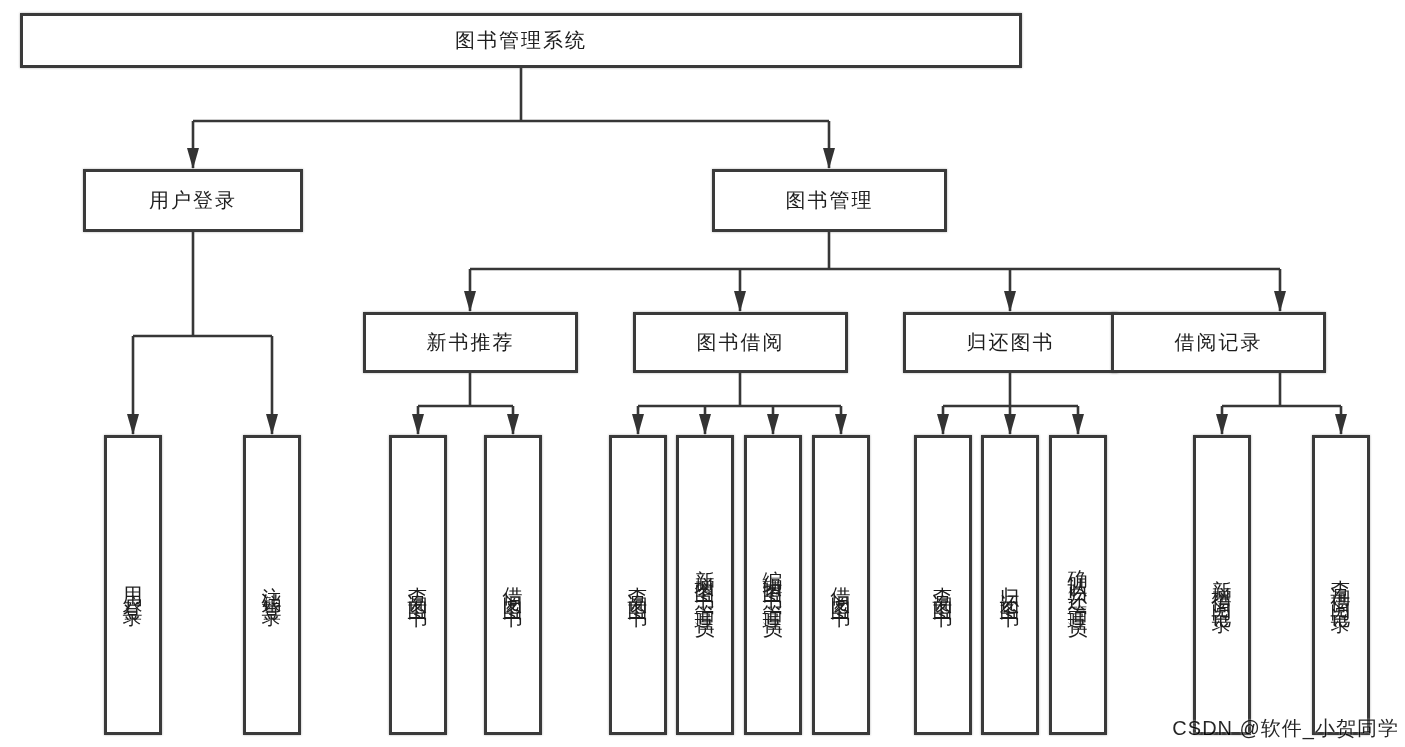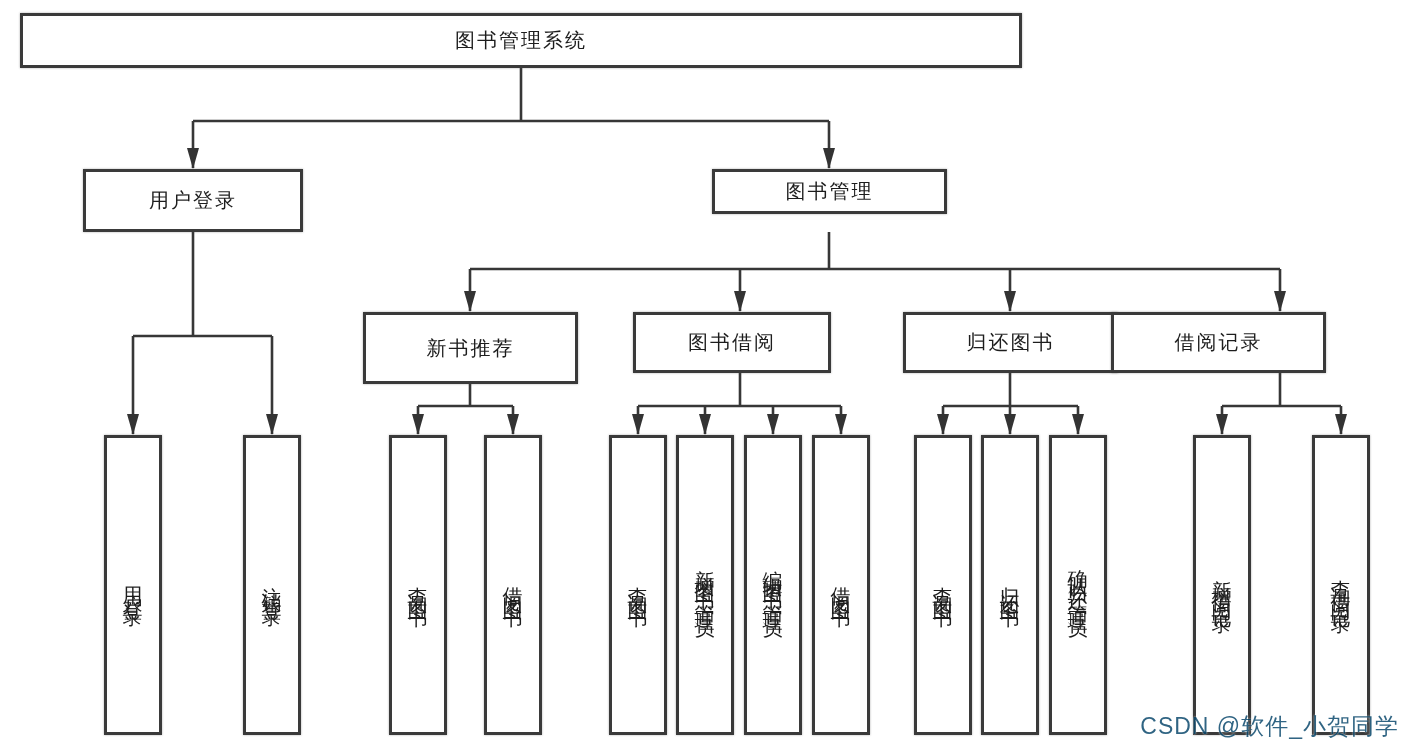--- a/index.html
+++ b/index.html
@@ -12,22 +12,22 @@
     position:absolute;box-sizing:border-box;background:#ffffff;
     border:3px solid #3a3a3a;display:flex;align-items:center;justify-content:center;
     box-shadow:0 0 2px rgba(80,80,80,.45);
   }
   .node .lbl{font-size:20px;letter-spacing:2px;white-space:nowrap;color:#1d1d1d;}
   .node.v .lbl{
     writing-mode:vertical-rl;text-orientation:mixed;
     letter-spacing:7px;line-height:1.1;white-space:normal;
   }
   .watermark{
-    position:absolute;right:6px;bottom:5px;font-size:23px;letter-spacing:1px;
-    color:#0c4a6e;opacity:.85;text-shadow:0 0 2px #ffffff;white-space:nowrap;
+    position:absolute;right:6px;bottom:5px;font-size:20px;letter-spacing:1px;
+    color:#000000;opacity:.85;text-shadow:0 0 2px #ffffff;white-space:nowrap;
   }
 </style>
 </head>
 <body>
 
 <div class="canvas">
 
   <svg class="connectors" viewBox="0 0 1405 747" xmlns="http://www.w3.org/2000/svg">
     <g>
       <line x1="521" y1="68" x2="521" y2="121"></line>
@@ -97,28 +97,28 @@
     </g>
   </svg>
 
   <div class="node h" style="left:20px;top:13px;width:1002px;height:55px">
     <span class="lbl">图书管理系统</span>
   </div>
 
   <div class="node h" style="left:83px;top:169px;width:220px;height:63px">
     <span class="lbl">用户登录</span>
   </div>
-  <div class="node h" style="left:712px;top:169px;width:235px;height:45px">
+  <div class="node h" style="left:712px;top:169px;width:235px;height:63px">
     <span class="lbl">图书管理</span>
   </div>
 
-  <div class="node h" style="left:363px;top:312px;width:215px;height:72px">
+  <div class="node h" style="left:363px;top:312px;width:215px;height:61px">
     <span class="lbl">新书推荐</span>
   </div>
-  <div class="node h" style="left:633px;top:312px;width:198px;height:61px">
+  <div class="node h" style="left:633px;top:312px;width:215px;height:61px">
     <span class="lbl">图书借阅</span>
   </div>
   <div class="node h" style="left:903px;top:312px;width:215px;height:61px">
     <span class="lbl">归还图书</span>
   </div>
   <div class="node h" style="left:1111px;top:312px;width:215px;height:61px">
     <span class="lbl">借阅记录</span>
   </div>
 
   <div class="node v" style="left:104px;top:435px;width:58px;height:300px">

